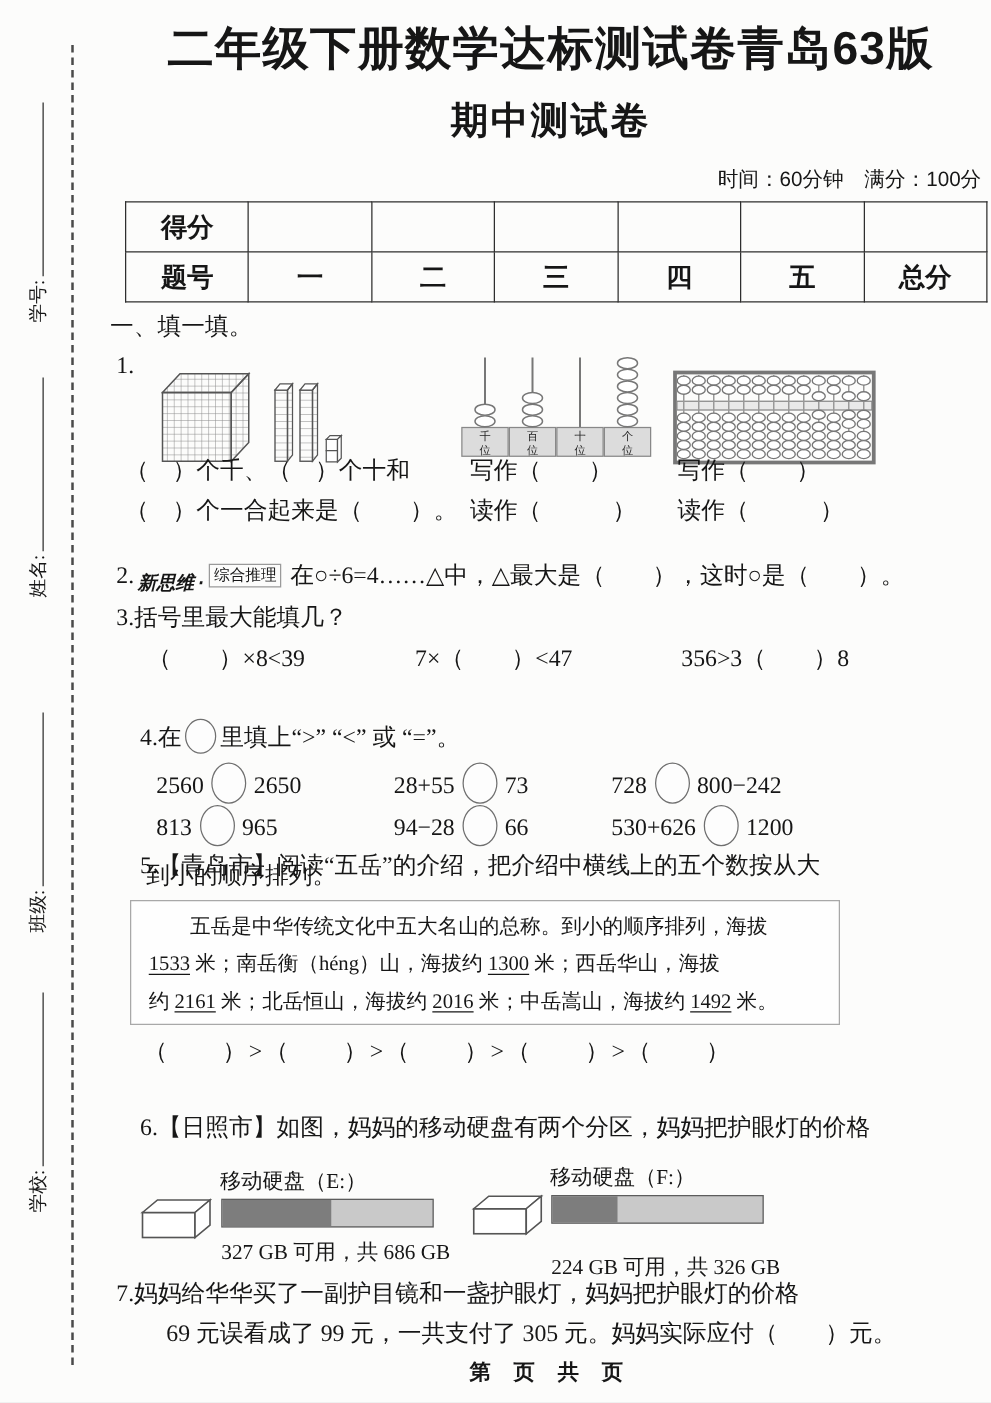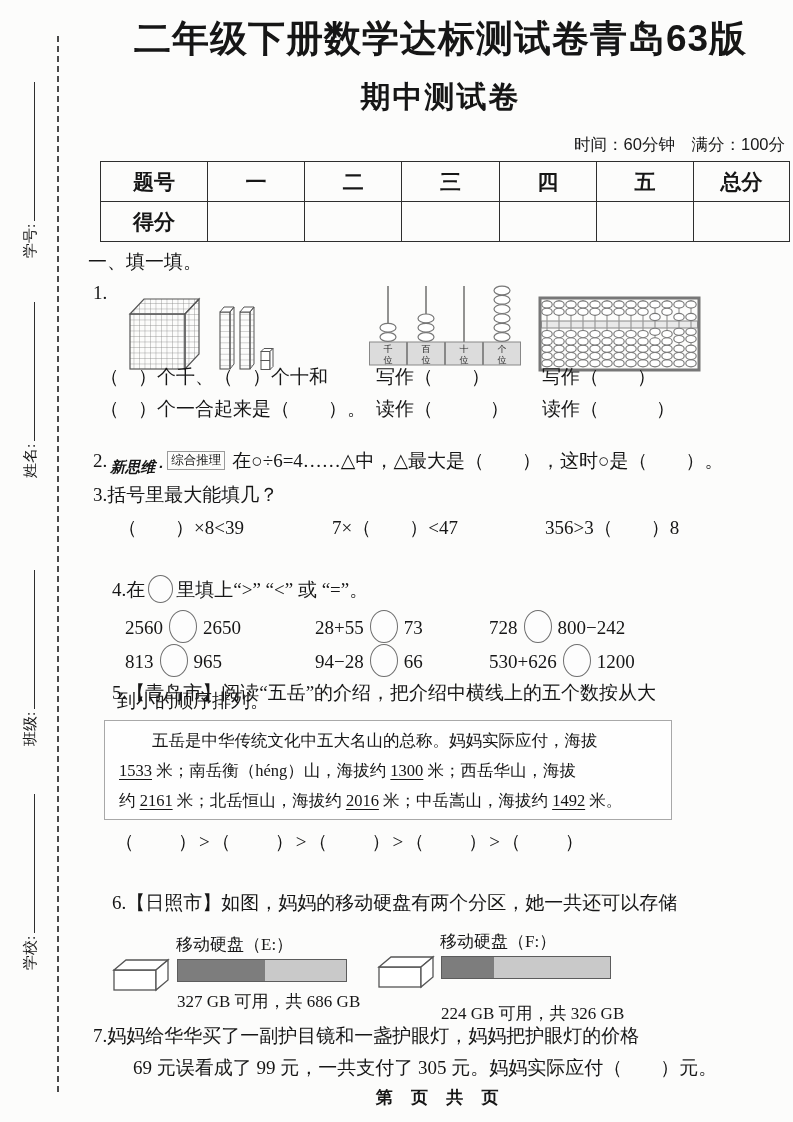--- a/index.html
+++ b/index.html
@@ -60,36 +60,36 @@
     <span class="side-line"></span>
   </div>
 
   <div class="t title">二年级下册数学达标测试卷青岛63版</div>
   <div class="t subtitle">期中测试卷</div>
   <div class="t meta">时间：60分钟　满分：100分</div>
 
   <table class="score">
     <tbody>
         <tr>
+      <td>得分</td>
+      <td></td>
+      <td></td>
+      <td></td>
+      <td></td>
+      <td></td>
+      <td></td>
+    </tr>
+    <tr>
       <td style="width:106px;">题号</td>
       <td>一</td>
       <td>二</td>
       <td>三</td>
       <td>四</td>
       <td>五</td>
       <td style="width:95px;">总分</td>
-    </tr>
-    <tr>
-      <td>得分</td>
-      <td></td>
-      <td></td>
-      <td></td>
-      <td></td>
-      <td></td>
-      <td></td>
     </tr>
   </tbody>
     </table>
 
   <div class="t bold sans" style="left:88px;top:250px;font-size:19px;">一、填一填。</div>
 
   <div class="t" style="left:93px;top:281px;">1.</div>
 
   <svg style="position:absolute;left:128px;top:292px;" width="205" height="80" viewBox="0 0 205 80">
     <defs>
@@ -294,28 +294,28 @@
   </div>
   <div class="t" style="left:470px;top:620px;">
     <span>530+626</span><span class="circ"></span><span>1200</span>
   </div>
 
   <div class="t" style="left:93px;top:657px;">
     <span class="bold">5.【青岛市】</span><span>阅读“五岳”的介绍，把介绍中横线上的五个数按从大</span>
   </div>
   <div class="t" style="left:117px;top:689px;">到小的顺序排列。</div>
   <div class="box5">
-    <div class="ind"><span>五岳是中华传统文化中五大名山的总称。妈妈实际应付，海拔</span></div>
+    <div class="ind"><span>五岳是中华传统文化中五大名山的总称。到小的顺序排列，海拔</span></div>
     <div><span class="u">1533</span><span> 米；南岳衡（héng）山，海拔约 </span><span class="u">1300</span><span> 米；西岳华山，海拔</span></div>
     <div><span>约 </span><span class="u">2161</span><span> 米；北岳恒山，海拔约 </span><span class="u">2016</span><span> 米；中岳嵩山，海拔约 </span><span class="u">1492</span><span> 米。</span></div>
   </div>
   <div class="t" style="left:115px;top:830px;letter-spacing:2px;">（　　）&gt;（　　）&gt;（　　）&gt;（　　）&gt;（　　）</div>
 
   <div class="t" style="left:93px;top:867px;">
-    <span class="bold">6.【日照市】</span><span>如图，妈妈的移动硬盘有两个分区，她一共还可以存储</span>
+    <span class="bold">6.【日照市】</span><span>如图，妈妈的移动硬盘有两个分区，妈妈把护眼灯的价格</span>
   </div>
 
   <div class="t" style="left:176px;top:934px;font-size:17px;">移动硬盘（E:）</div>
   <svg style="position:absolute;left:112px;top:958px;" width="58" height="34" viewBox="0 0 58 34">
     <rect x="2" y="12" width="42" height="20" fill="#fff" stroke="#555" stroke-width="1.3"></rect>
     <path d="M2 12 L14 2 L56 2 L44 12 Z" fill="#fff" stroke="#555" stroke-width="1.3"></path>
     <path d="M44 12 L56 2 L56 22 L44 32 Z" fill="#fff" stroke="#555" stroke-width="1.3"></path>
   </svg>
   <div class="bar" style="left:177px;top:959px;">
     <div style="width: 52%;"></div>

